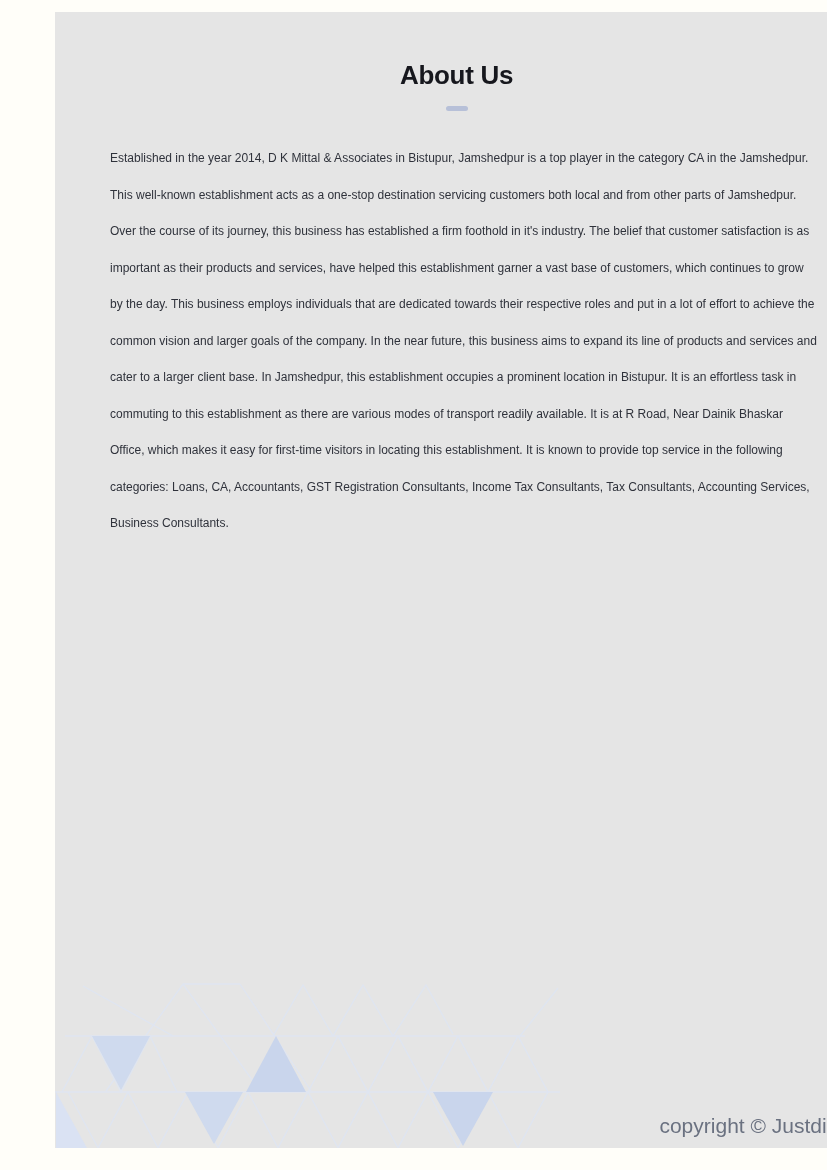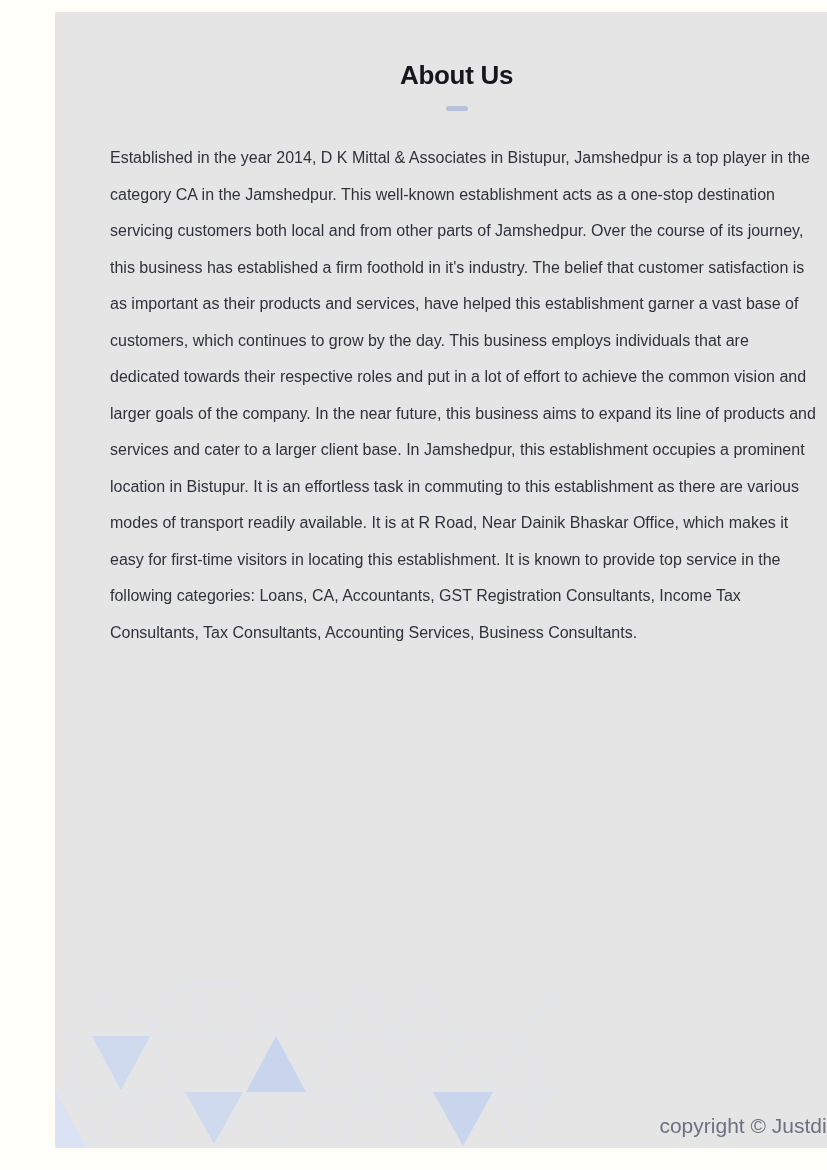--- a/index.html
+++ b/index.html
@@ -34,21 +34,21 @@
   .title-divider {
     width: 22px;
     height: 5px;
     background: #b7c0d8;
     border-radius: 3px;
     margin: 15px auto 0 auto;
   }
   .about-paragraph {
     margin: 29px 35px 0 55px;
     width: 707px;
-    font-size: 16px;
+    font-size: 12px;
     line-height: 36.5px;
     color: #2f323b;
     text-align: left;
   }
   .triangle-decoration {
     position: absolute;
     left: 0;
     bottom: 0;
     width: 505px;
     height: 170px;

